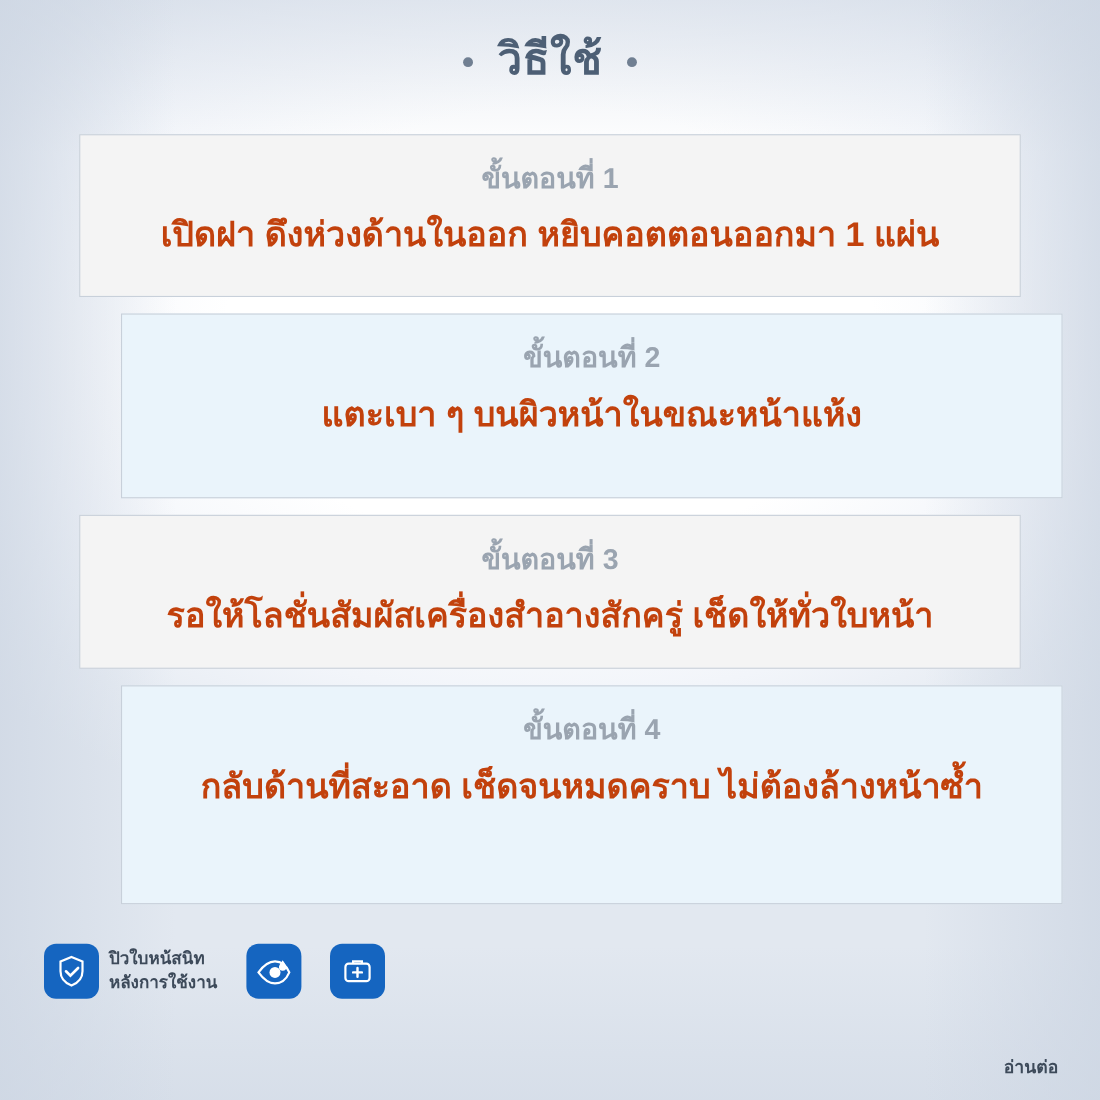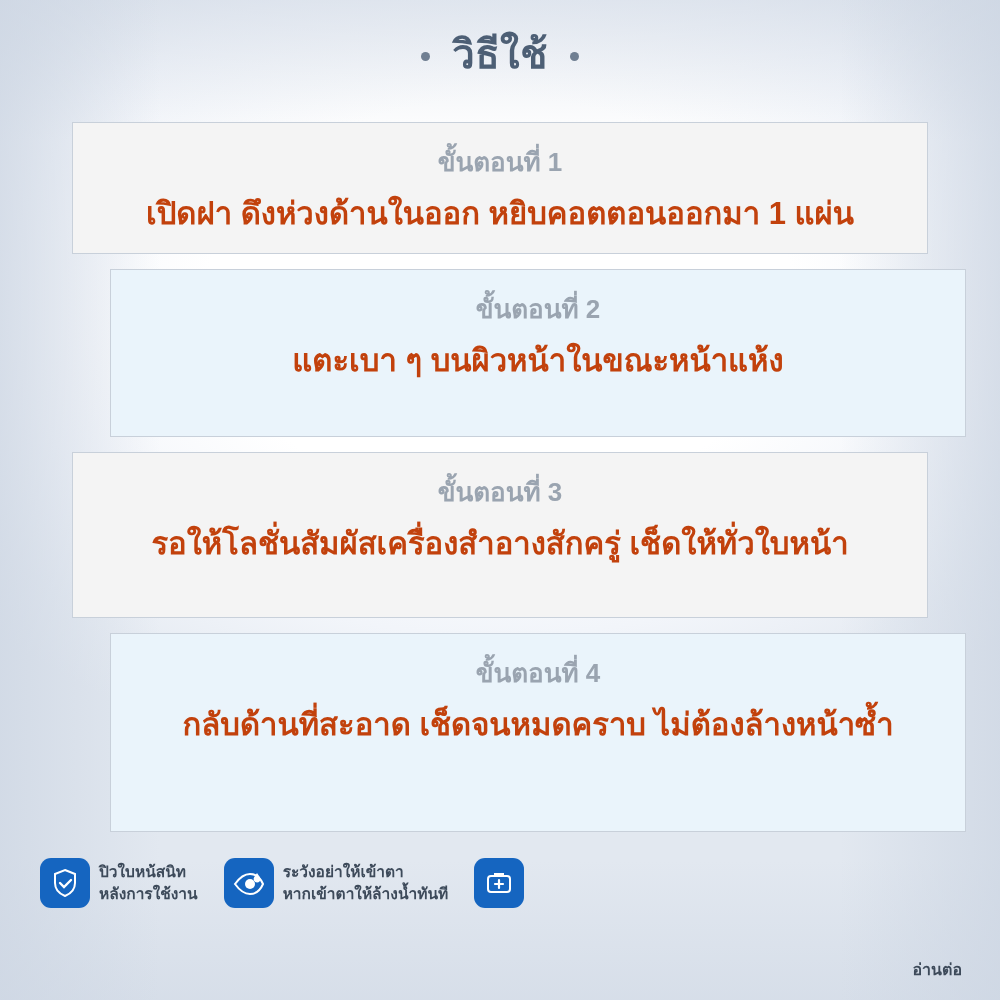--- a/index.html
+++ b/index.html
@@ -82,23 +82,23 @@
     line-height: 1.2;
     margin-bottom: 16px;
   }
   .step-b {
     font-size: 31px;
     font-weight: bold;
     color: #c2410c;
     line-height: 1.3;
     white-space: nowrap;
   }
-  .step-1 { height: 132px; }
+  .step-1 { height: 148px; }
   .step-2 { height: 168px; }
-  .step-3 { height: 166px; }
+  .step-3 { height: 140px; }
   .step-4 { height: 199px; }
 
   
   .warnings {
     position: absolute;
     left: 40px;
     top: 858px;
     width: 920px;
     display: flex;
     align-items: center;
@@ -200,24 +200,20 @@
     </div>
 
     <div class="warn">
       <div class="warn-icon">
         <svg width="32" height="26" viewBox="0 0 32 26" aria-hidden="true">
           <path d="M2 14c5-7 10-10 15-10s10 3 13 10c-3 7-8 10-13 10S7 21 2 14z" fill="none" stroke="#ffffff" stroke-width="2"></path>
           <circle cx="17" cy="14" r="5" fill="#ffffff"></circle>
           <path d="M24 3c2 3 3.4 4.6 3.4 6.1A3.4 3.4 0 0 1 20.6 9C20.6 7.6 22 6 24 3z" fill="#ffffff"></path>
         </svg>
       </div>
-      <div class="warn-text">
-        <div>ระวังอย่าให้เข้าตา</div>
-        <div>หากเข้าตาให้ล้างน้ำทันที</div>
-      </div>
     </div>
 
     <div class="warn">
       <div class="warn-icon">
         <svg width="28" height="26" viewBox="0 0 28 26" aria-hidden="true">
           <rect x="3" y="6" width="22" height="16" rx="3" fill="none" stroke="#ffffff" stroke-width="2"></rect>
           <path d="M10 6V4h8v2" fill="none" stroke="#ffffff" stroke-width="2"></path>
           <path d="M14 10v8M10 14h8" stroke="#ffffff" stroke-width="2.2" stroke-linecap="round"></path>
         </svg>
       </div>

